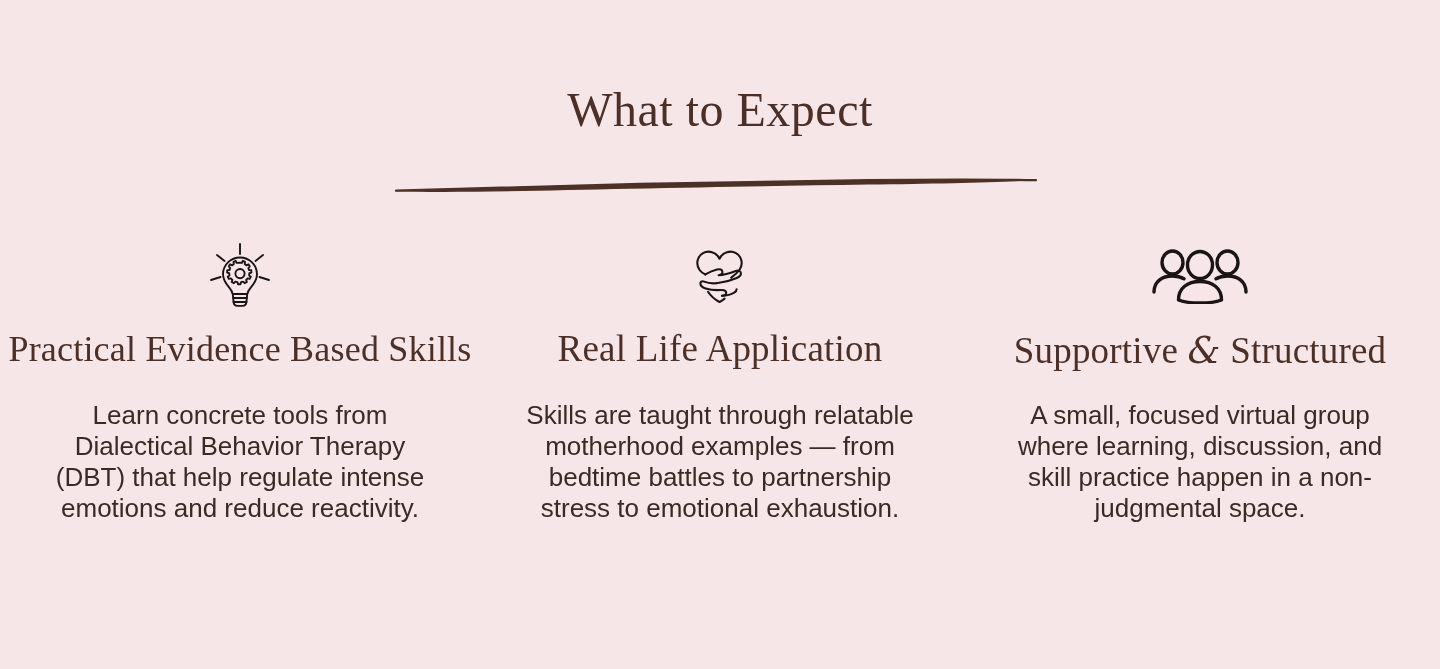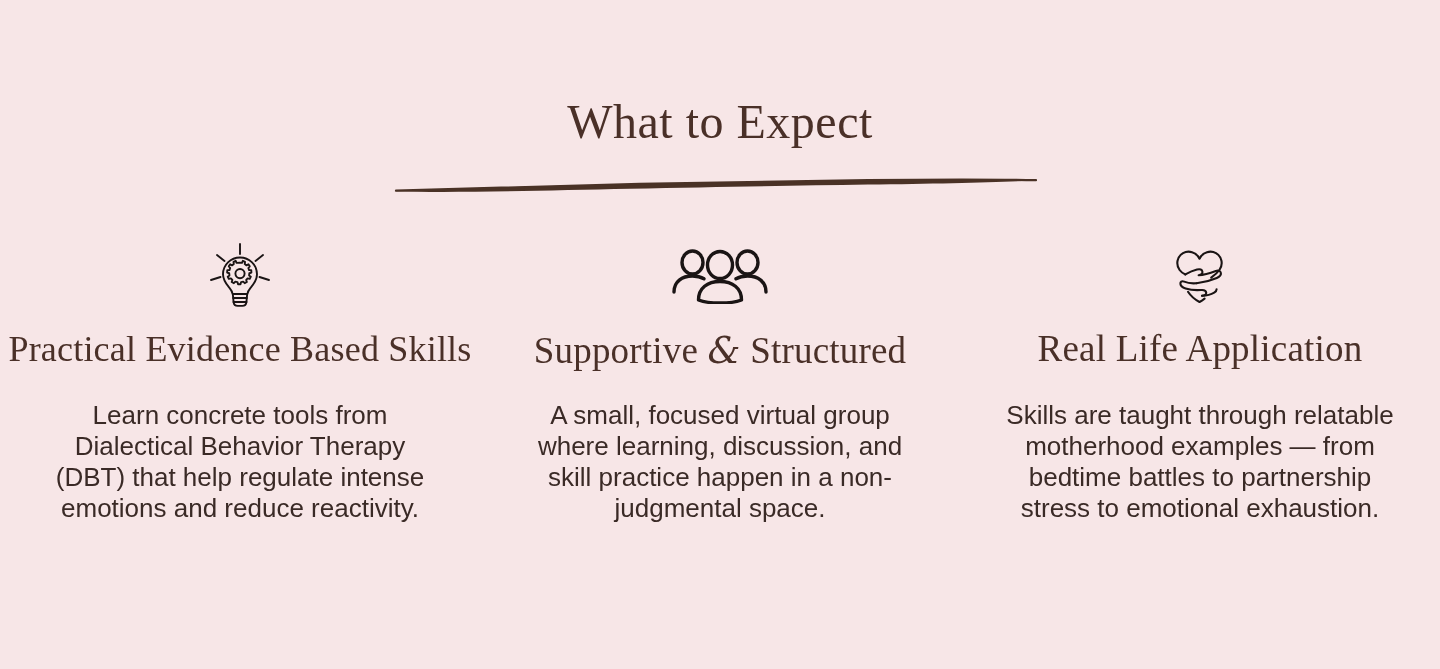--- a/index.html
+++ b/index.html
@@ -25,21 +25,21 @@
 
   
   .section-header {
     position: absolute;
     top: 82px;
     left: 0;
     width: 1440px;
     text-align: center;
   }
   .section-title {
-    margin: 12px;
+    margin: 0;
     font-family: "Liberation Serif", "DejaVu Serif", serif;
     font-weight: 400;
     font-size: 48px;
     line-height: 56px;
     letter-spacing: 0.5px;
     color: #4a3028;
   }
 
   
   .divider-wrap {
@@ -171,20 +171,65 @@
             <path d="M32,20.6
                      l2.0,0.25 0.85,-2.0 2.2,1.1 -0.3,2.15 1.8,1.3 1.85,-1.1 1.35,2.05 -1.4,1.65 0.75,2.05 2.15,0.1 0.15,2.45 -2.05,0.65 -0.25,2.15 1.75,1.25 -1.1,2.2 -2.1,-0.5 -1.45,1.6 0.65,2.05 -2.15,1.2 -1.5,-1.55 -2.1,0.45 -0.6,2.1 -2.45,0 -0.6,-2.1 -2.1,-0.45 -1.5,1.55 -2.15,-1.2 0.65,-2.05 -1.45,-1.6 -2.1,0.5 -1.1,-2.2 1.75,-1.25 -0.25,-2.15 -2.05,-0.65 0.15,-2.45 2.15,-0.1 0.75,-2.05 -1.4,-1.65 1.35,-2.05 1.85,1.1 1.8,-1.3 -0.3,-2.15 2.2,-1.1 0.85,2.0 Z"></path>
             <circle cx="32" cy="31.6" r="4.6"></circle>
           </g>
         </svg>
       </div>
       <h2 class="feature-title">Practical Evidence Based Skills</h2>
       <p class="feature-body">Learn concrete tools from Dialectical Behavior Therapy (DBT) that help regulate intense emotions and reduce reactivity.</p>
     </div>
 
+    <div class="column column-2">
+      <div class="feature-icon">
+        <svg width="68" height="62" viewBox="0 0 68 62" xmlns="http://www.w3.org/2000/svg" aria-hidden="true">
+          <g fill="none" stroke="#1a1414" stroke-width="2.1" stroke-linecap="round" stroke-linejoin="round">
+
+            <path d="M33.5,13.5
+                     C 30.0,7.0 22.5,5.0 17.0,8.2
+                     C 11.0,11.7 9.6,19.4 13.6,25.0
+                     C 15.1,27.1 17.2,28.6 19.4,29.4"></path>
+
+            <path d="M33.5,13.5
+                     C 37.0,7.0 44.5,5.0 50.0,8.2
+                     C 56.0,11.7 57.4,19.4 53.4,25.0
+                     C 51.3,27.9 48.3,30.4 45.2,32.6"></path>
+
+            <path d="M19.4,29.4
+                     C 23.0,27.4 27.0,25.6 31.0,24.6
+                     C 34.2,23.8 36.0,24.6 36.4,26.6
+                     C 36.8,28.6 35.2,29.8 32.6,30.2
+                     C 37.0,30.0 44.0,28.2 49.8,26.0
+                     C 52.6,24.9 54.6,26.0 54.9,28.2
+                     C 55.2,30.4 53.6,31.8 50.8,33.0
+                     C 45.0,35.5 37.0,37.6 30.6,38.2"></path>
+
+            <path d="M30.6,38.2
+                     C 26.0,38.6 21.4,38.0 18.2,36.6
+                     C 15.6,35.5 14.2,36.8 14.4,38.8
+                     C 14.6,41.0 16.6,42.4 19.6,43.4
+                     C 24.2,44.9 30.0,45.4 35.0,45.0
+                     C 38.2,44.7 40.0,45.6 40.2,47.6
+                     C 40.4,49.6 38.8,50.6 36.0,50.8"></path>
+
+            <path d="M36.0,50.8
+                     C 40.6,50.6 45.2,49.4 48.2,47.6
+                     C 49.8,46.6 50.6,45.4 50.6,44.2"></path>
+            <path d="M22.0,46.8
+                     C 25.0,51.4 30.0,55.2 33.5,57.0
+                     C 35.0,56.2 36.8,55.0 38.6,53.6"></path>
+          </g>
+        </svg>
+      </div>
+      <h2 class="feature-title">Real Life Application</h2>
+      <p class="feature-body">Skills are taught through relatable motherhood examples — from bedtime battles to partnership stress to emotional exhaustion.</p>
+    </div>
+
     <div class="column column-3">
       <div class="feature-icon">
         <svg width="98" height="56" viewBox="0 0 98 56" xmlns="http://www.w3.org/2000/svg" aria-hidden="true">
           <g fill="none" stroke="#1a1414" stroke-width="3.4" stroke-linecap="round" stroke-linejoin="round">
 
             <ellipse cx="21.5" cy="14.5" rx="10.5" ry="11.5"></ellipse>
             <path d="M3.0,44.0
                      C 3.0,33.5 11.0,28.0 21.5,28.0
                      C 26.0,28.0 30.0,29.0 33.0,30.8"></path>
 
@@ -199,59 +244,14 @@
                      C 61.5,33.5 70.5,40.0 70.5,52.0
                      C 64.5,54.3 57.0,55.0 49.0,55.0
                      C 41.0,55.0 33.5,54.3 27.5,52.0 Z"></path>
           </g>
         </svg>
       </div>
       <h2 class="feature-title"><span>Supportive </span><span class="amp">&amp;</span><span> Structured</span></h2>
       <p class="feature-body">A small, focused virtual group where learning, discussion, and skill practice happen in a non-judgmental space.</p>
     </div>
 
-    <div class="column column-2">
-      <div class="feature-icon">
-        <svg width="68" height="62" viewBox="0 0 68 62" xmlns="http://www.w3.org/2000/svg" aria-hidden="true">
-          <g fill="none" stroke="#1a1414" stroke-width="2.1" stroke-linecap="round" stroke-linejoin="round">
-
-            <path d="M33.5,13.5
-                     C 30.0,7.0 22.5,5.0 17.0,8.2
-                     C 11.0,11.7 9.6,19.4 13.6,25.0
-                     C 15.1,27.1 17.2,28.6 19.4,29.4"></path>
-
-            <path d="M33.5,13.5
-                     C 37.0,7.0 44.5,5.0 50.0,8.2
-                     C 56.0,11.7 57.4,19.4 53.4,25.0
-                     C 51.3,27.9 48.3,30.4 45.2,32.6"></path>
-
-            <path d="M19.4,29.4
-                     C 23.0,27.4 27.0,25.6 31.0,24.6
-                     C 34.2,23.8 36.0,24.6 36.4,26.6
-                     C 36.8,28.6 35.2,29.8 32.6,30.2
-                     C 37.0,30.0 44.0,28.2 49.8,26.0
-                     C 52.6,24.9 54.6,26.0 54.9,28.2
-                     C 55.2,30.4 53.6,31.8 50.8,33.0
-                     C 45.0,35.5 37.0,37.6 30.6,38.2"></path>
-
-            <path d="M30.6,38.2
-                     C 26.0,38.6 21.4,38.0 18.2,36.6
-                     C 15.6,35.5 14.2,36.8 14.4,38.8
-                     C 14.6,41.0 16.6,42.4 19.6,43.4
-                     C 24.2,44.9 30.0,45.4 35.0,45.0
-                     C 38.2,44.7 40.0,45.6 40.2,47.6
-                     C 40.4,49.6 38.8,50.6 36.0,50.8"></path>
-
-            <path d="M36.0,50.8
-                     C 40.6,50.6 45.2,49.4 48.2,47.6
-                     C 49.8,46.6 50.6,45.4 50.6,44.2"></path>
-            <path d="M22.0,46.8
-                     C 25.0,51.4 30.0,55.2 33.5,57.0
-                     C 35.0,56.2 36.8,55.0 38.6,53.6"></path>
-          </g>
-        </svg>
-      </div>
-      <h2 class="feature-title">Real Life Application</h2>
-      <p class="feature-body">Skills are taught through relatable motherhood examples — from bedtime battles to partnership stress to emotional exhaustion.</p>
-    </div>
-
   </div>
 </div>
 
 </body></html>

